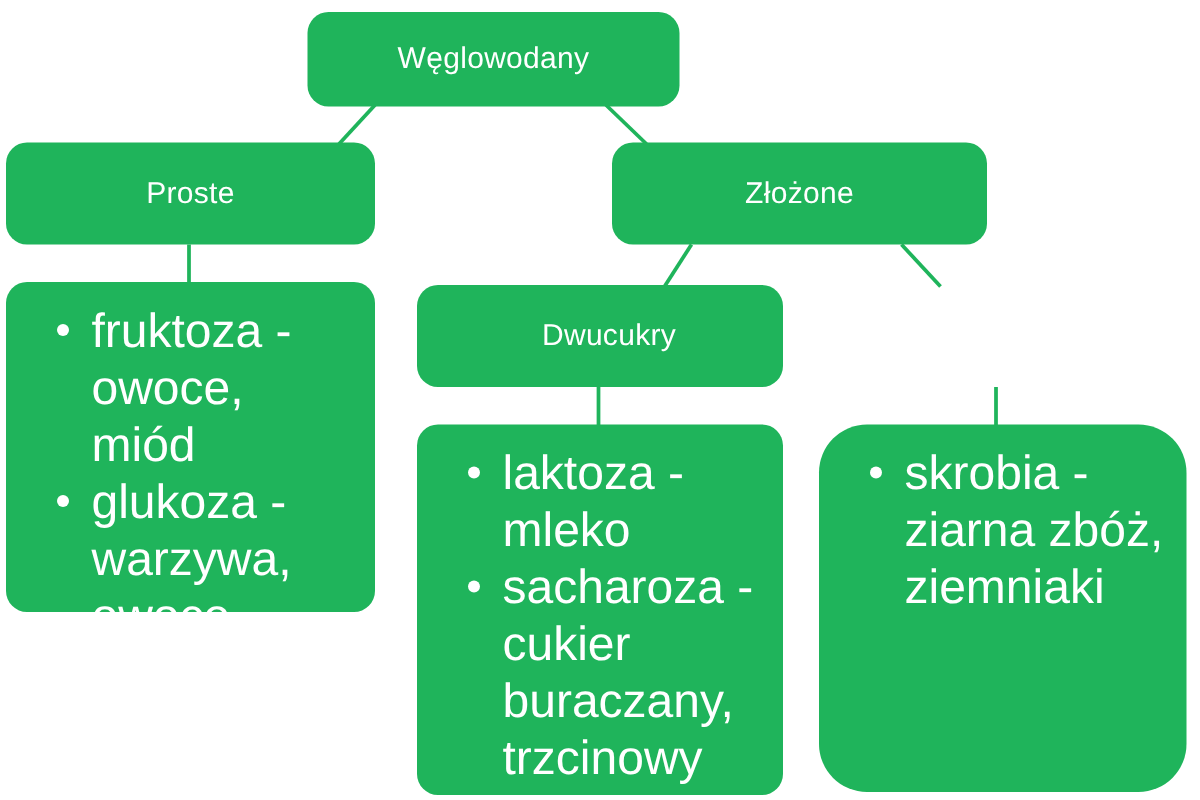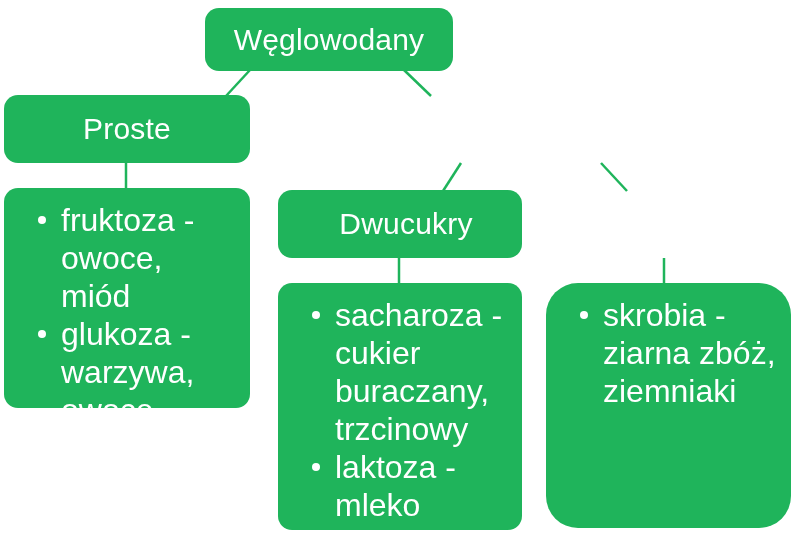--- a/index.html
+++ b/index.html
@@ -27,21 +27,21 @@
     position: absolute;
     background: #1fb45b;
     border-radius: 14px;
     color: #ffffff;
     box-sizing: border-box;
   }
   .title-node {
     display: flex;
     align-items: center;
     justify-content: center;
-    font-size: 30px;
+    font-size: 20px;
     letter-spacing: 0.2px;
   }
   .list-node {
     padding: 13px 12px 0 57px;
   }
   .list-node ul {
     list-style: none;
     margin: 0;
     padding: 0;
   }
@@ -87,44 +87,47 @@
   </svg>
 
   <div id="node-root" class="node title-node">
     <span>Węglowodany</span>
   </div>
 
   <div id="node-proste" class="node title-node">
     <span>Proste</span>
   </div>
 
+  <div id="node-zlozone" class="node title-node">
+    <span>Złożone</span>
+  </div>
 
   <div id="node-proste-list" class="node list-node">
     <ul>
       <li>fruktoza -
 owoce, miód</li>
       <li>glukoza -
 warzywa,
 owoce, zbóż</li>
     </ul>
   </div>
 
   <div id="node-dwucukry" class="node title-node">
     <span>Dwucukry</span>
   </div>
 
 
   <div id="node-dwucukry-list" class="node list-node">
     <ul>
+      <li>laktoza -
+mleko</li>
       <li>sacharoza -
 cukier
 buraczany,
 trzcinowy</li>
-      <li>laktoza -
-mleko</li>
     </ul>
   </div>
 
   <div id="node-wielocukry-list" class="node list-node">
     <ul>
       <li>skrobia -
 ziarna zbóż,
 ziemniaki</li>
     </ul>
   </div>

